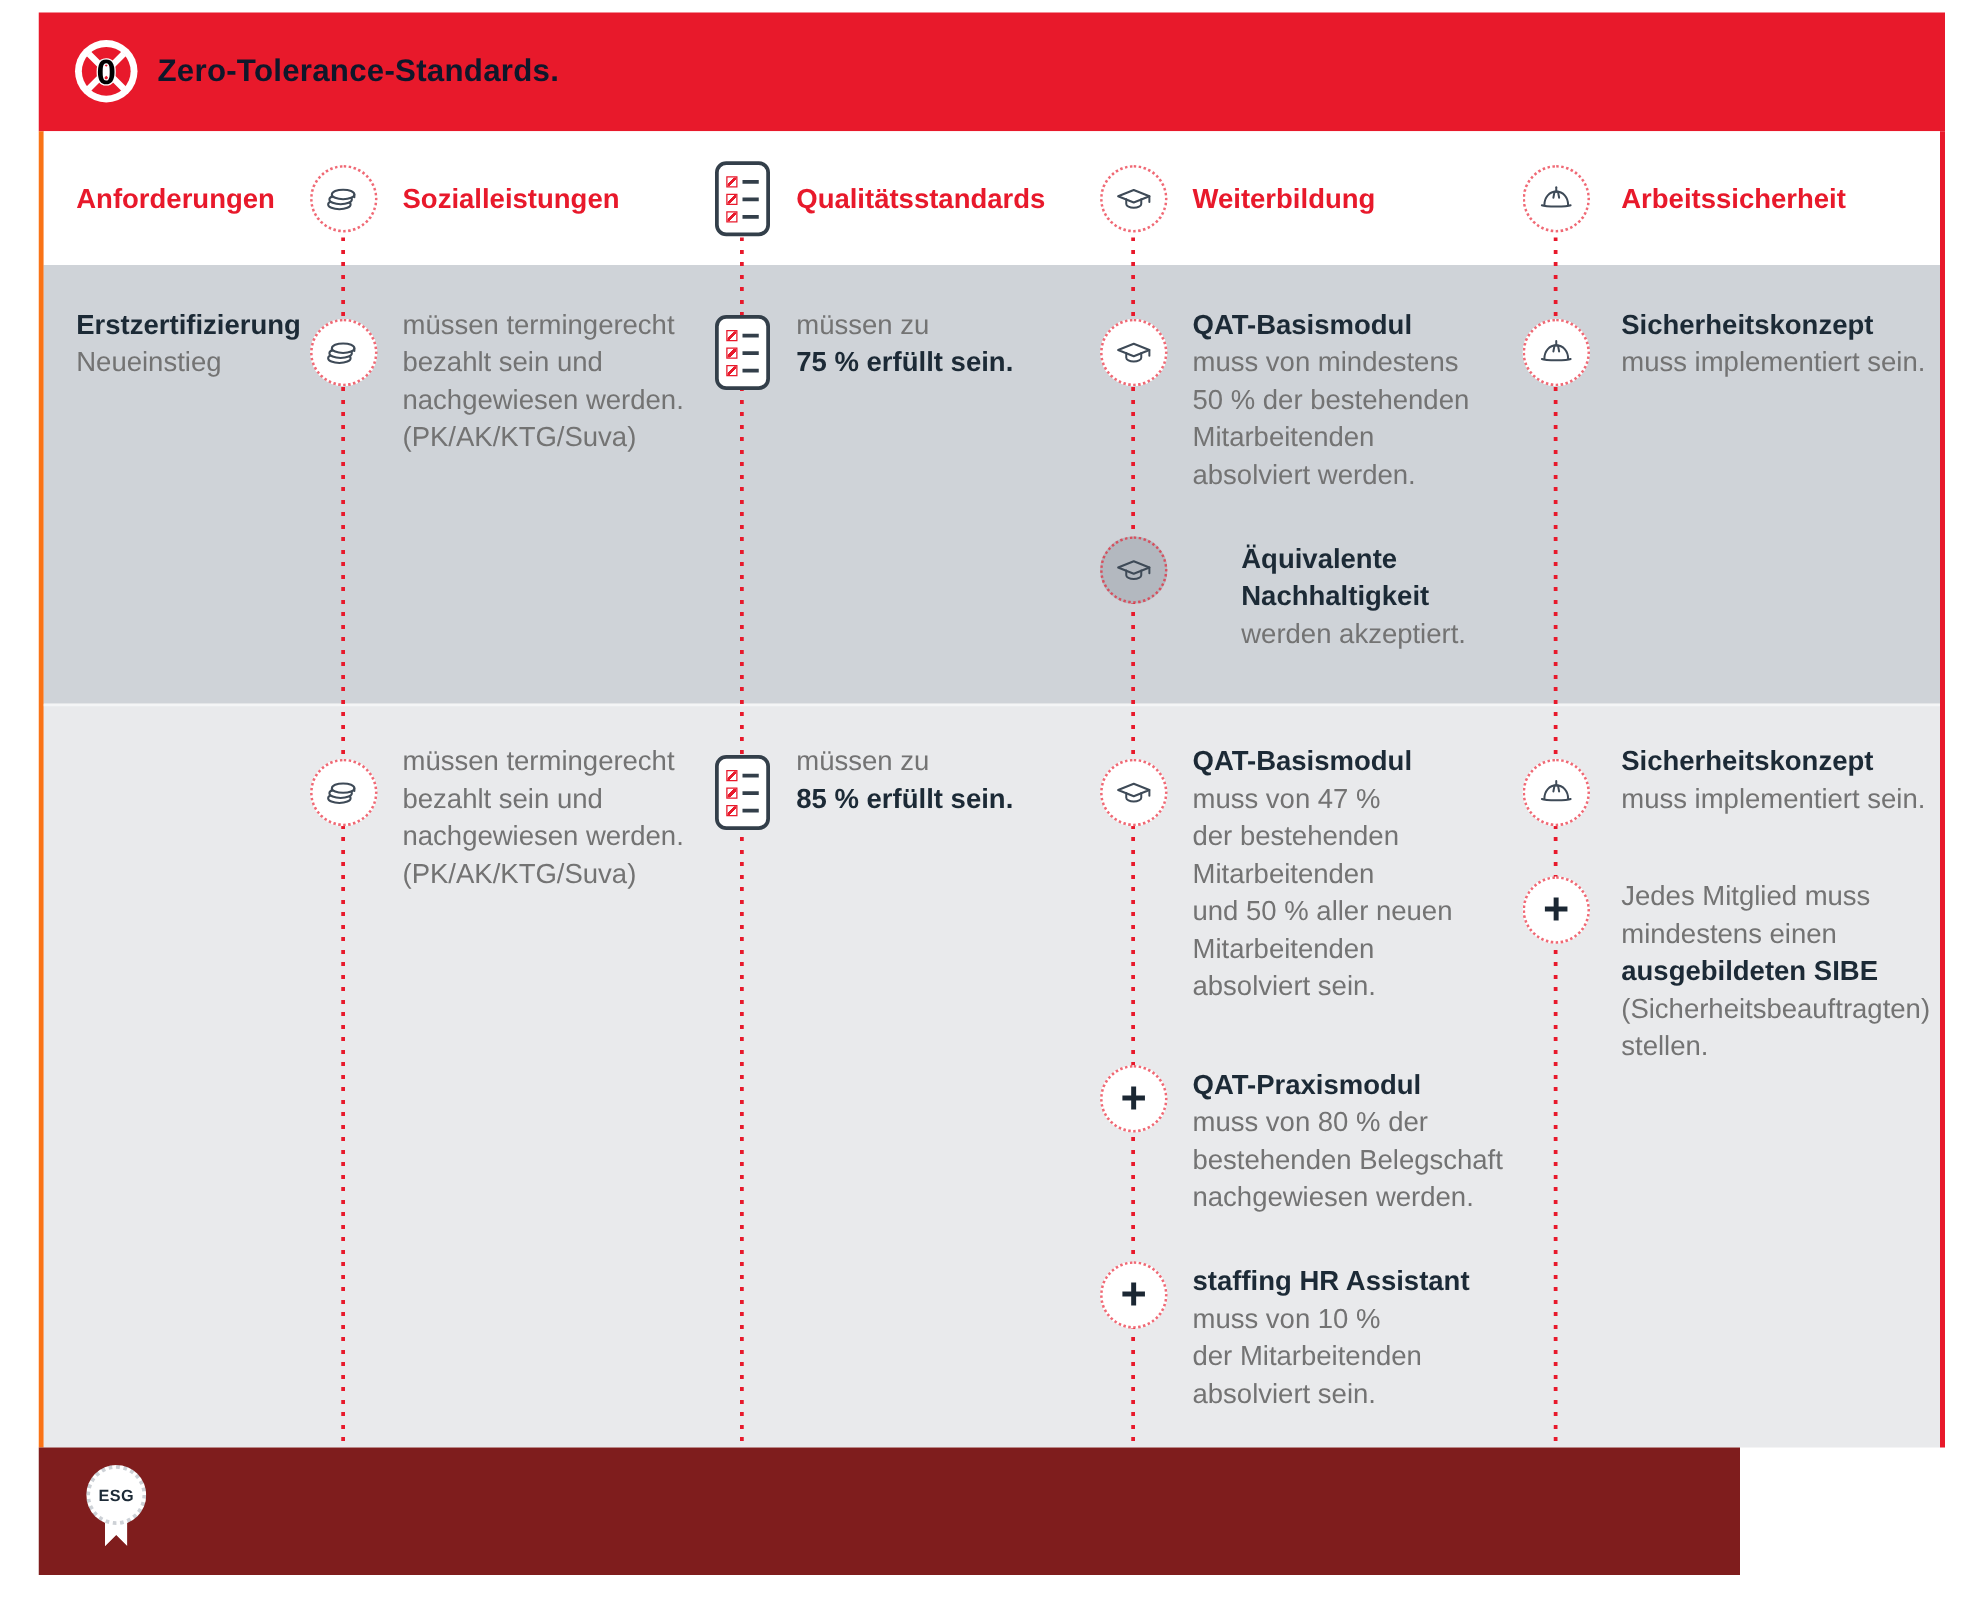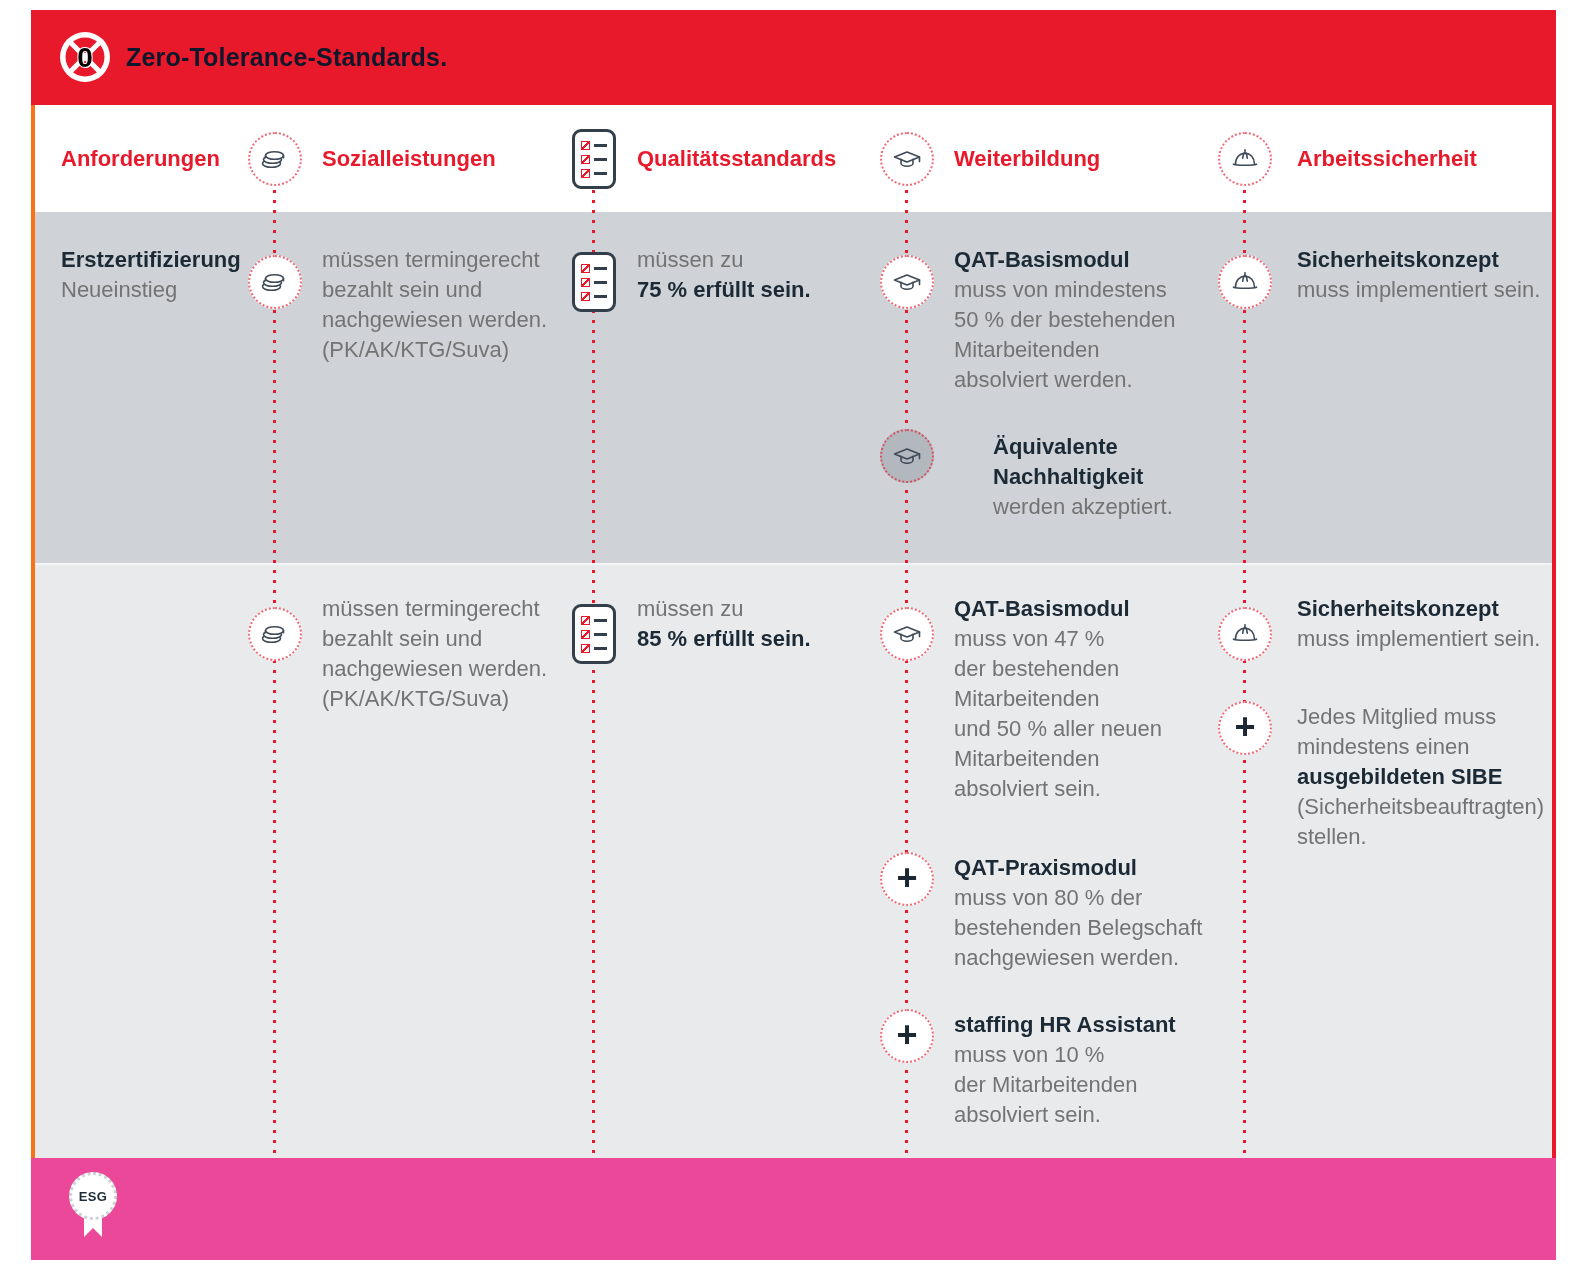--- a/index.html
+++ b/index.html
@@ -38,21 +38,21 @@
   .cl-row{display:flex;align-items:center;gap:4px;}
   .cl-box{width:9px;height:9px;border:1.5px solid #e8192b;box-sizing:border-box;
           background:linear-gradient(135deg,transparent 38%,#e8192b 38%,#e8192b 62%,transparent 62%);}
   .cl-line{flex:1;height:3px;background:#333f4a;}
 
   .txt{position:absolute;white-space:nowrap;}
   .ln{height:30px;line-height:30px;font-size:22px;color:#737373;}
   .ln.b{font-weight:bold;color:#1c2a36;}
 
   
-  .footer{position:absolute;left:31px;top:1158px;width:1525px;height:102px;background:#ec4899;}
+  .footer{position:absolute;left:31px;top:1158px;width:1361px;height:102px;background:#7f1d1d;}
   .esg-wrap{position:absolute;left:38px;top:14px;width:48px;height:70px;}
   .esg-circle{position:absolute;left:0;top:0;width:48px;height:48px;border-radius:50%;background:#ffffff;
               border:3px dotted #cdd1d6;box-sizing:border-box;display:flex;align-items:center;justify-content:center;
               font-size:13px;font-weight:bold;color:#1d2b37;letter-spacing:.3px;}
   .esg-ribbon{position:absolute;left:15px;top:45px;width:18px;height:20px;background:#ffffff;
               clip-path:polygon(0 0,100% 0,100% 100%,50% 55%,0 100%);}
   .footer-text{position:absolute;left:107px;top:0;height:102px;display:flex;align-items:center;
                color:#ffffff;font-size:25px;}
 
   svg .stroked{fill:none;stroke:#3e4a57;stroke-width:1.6;stroke-linecap:round;stroke-linejoin:round;}

